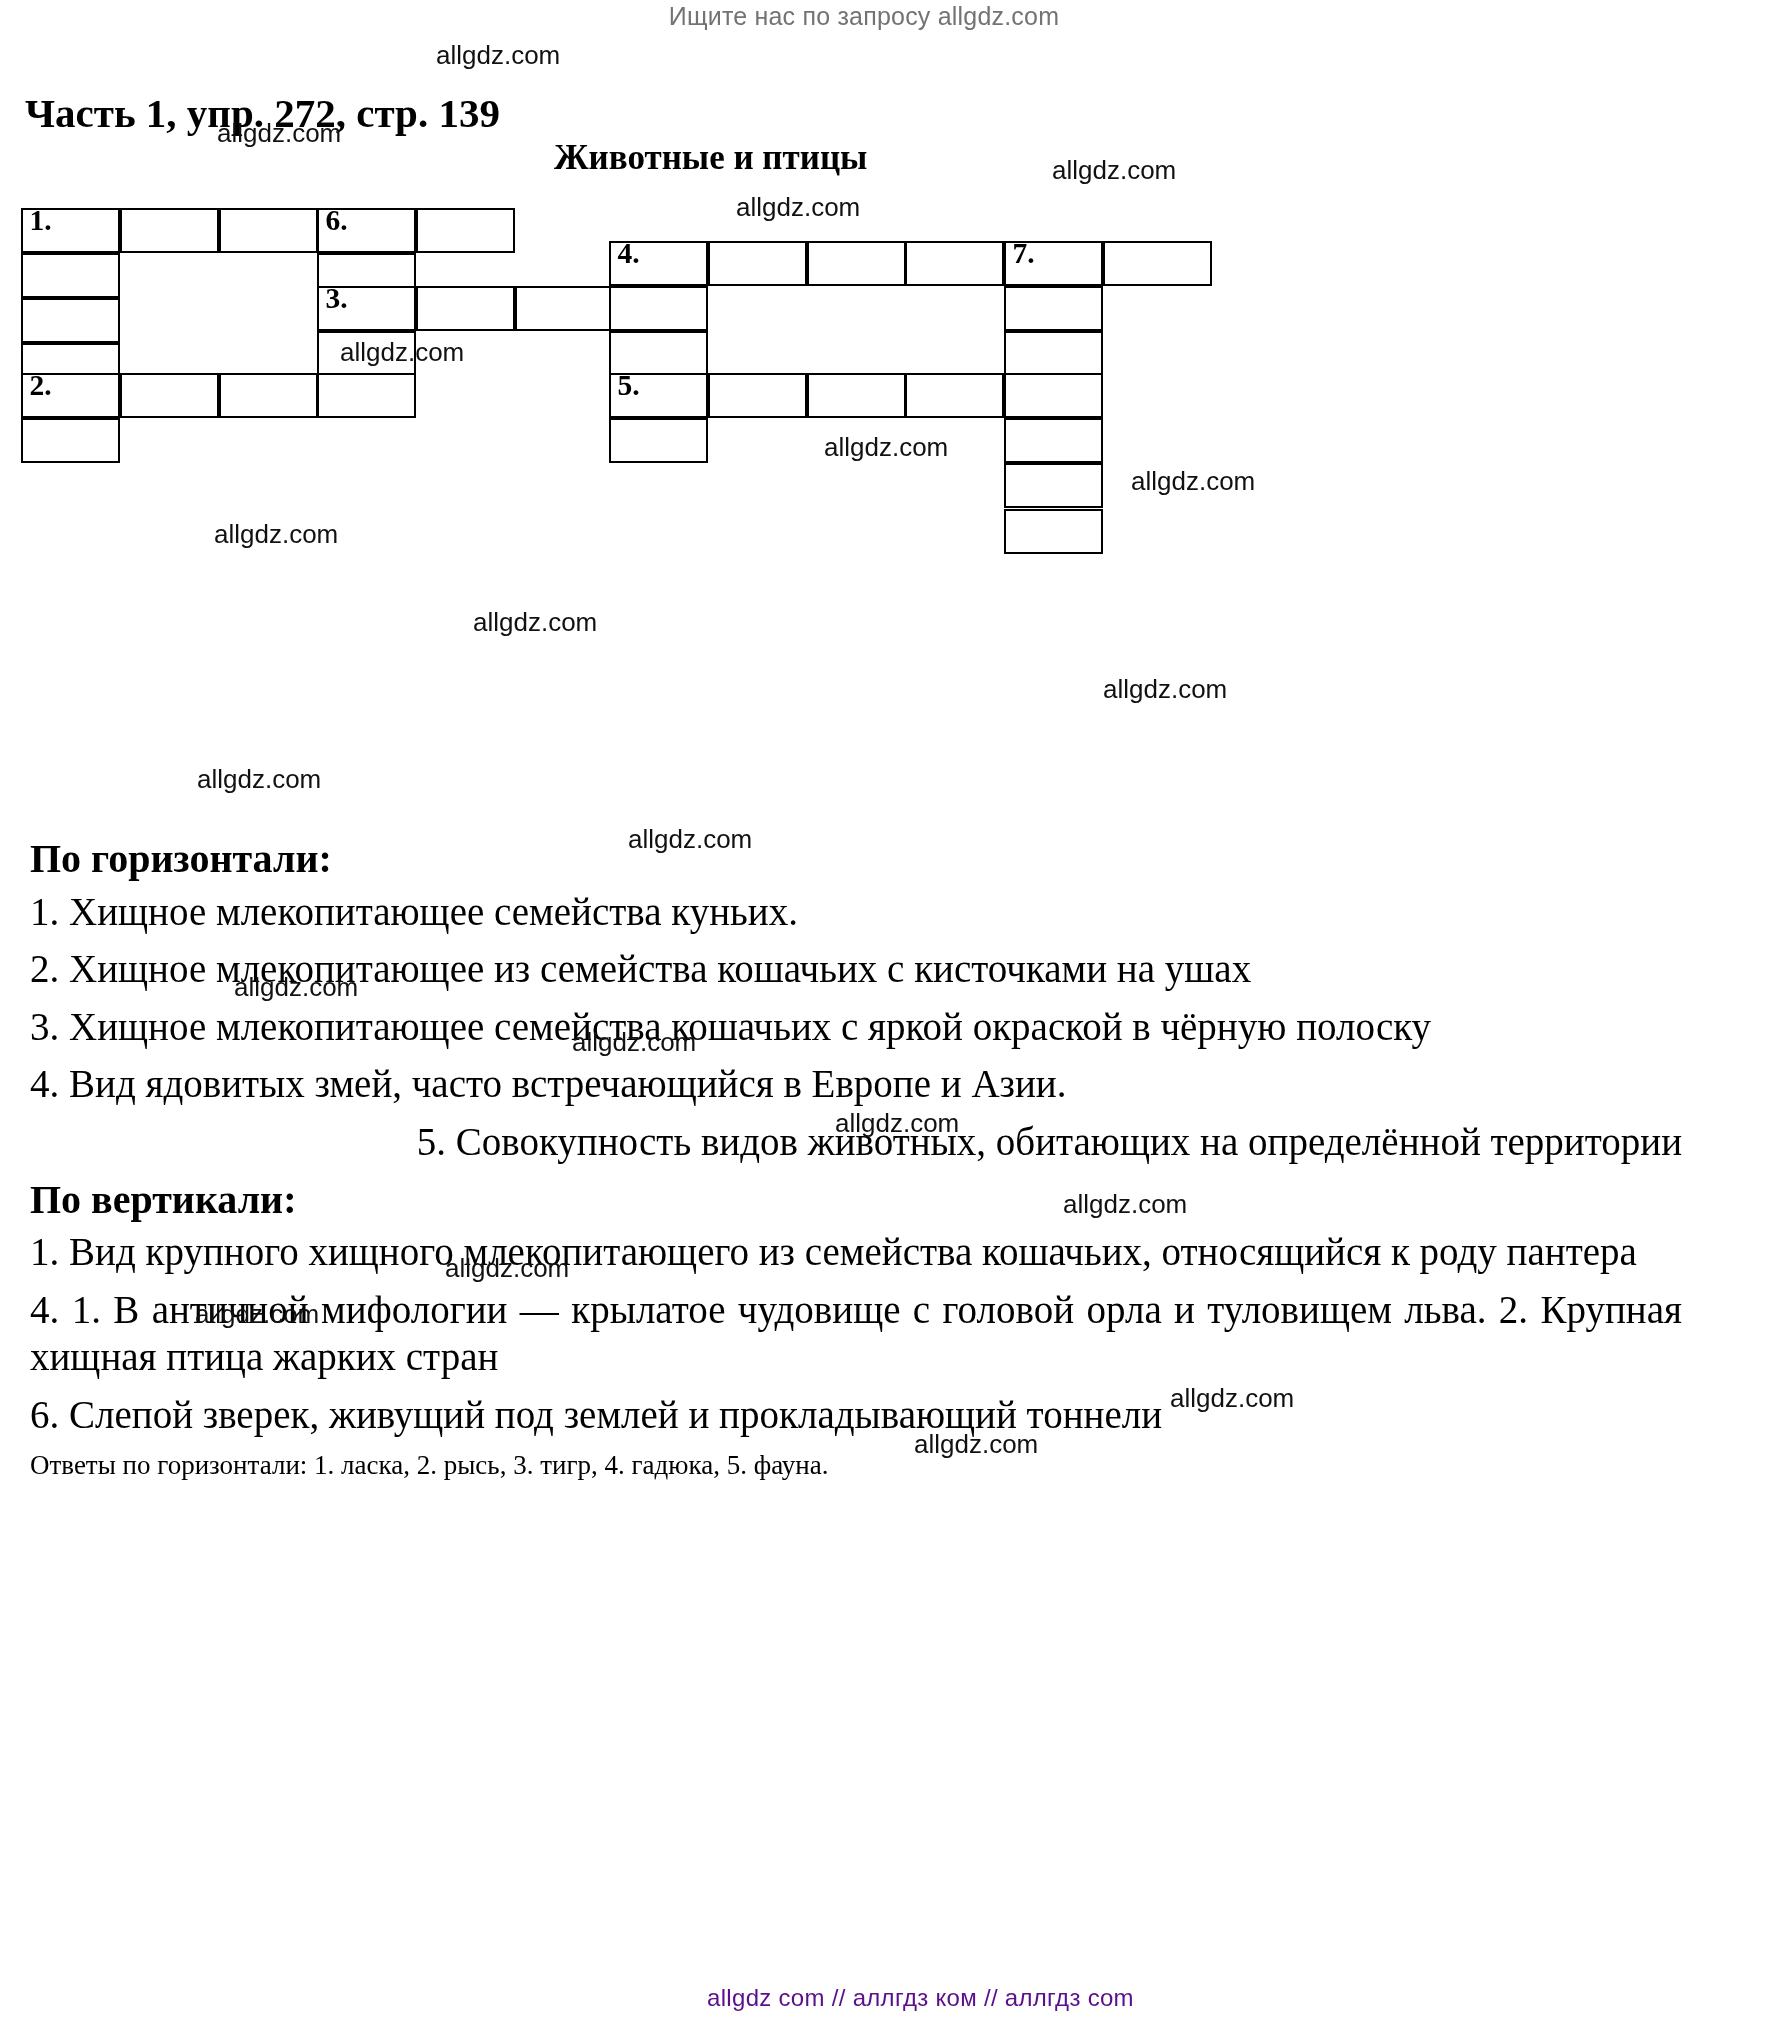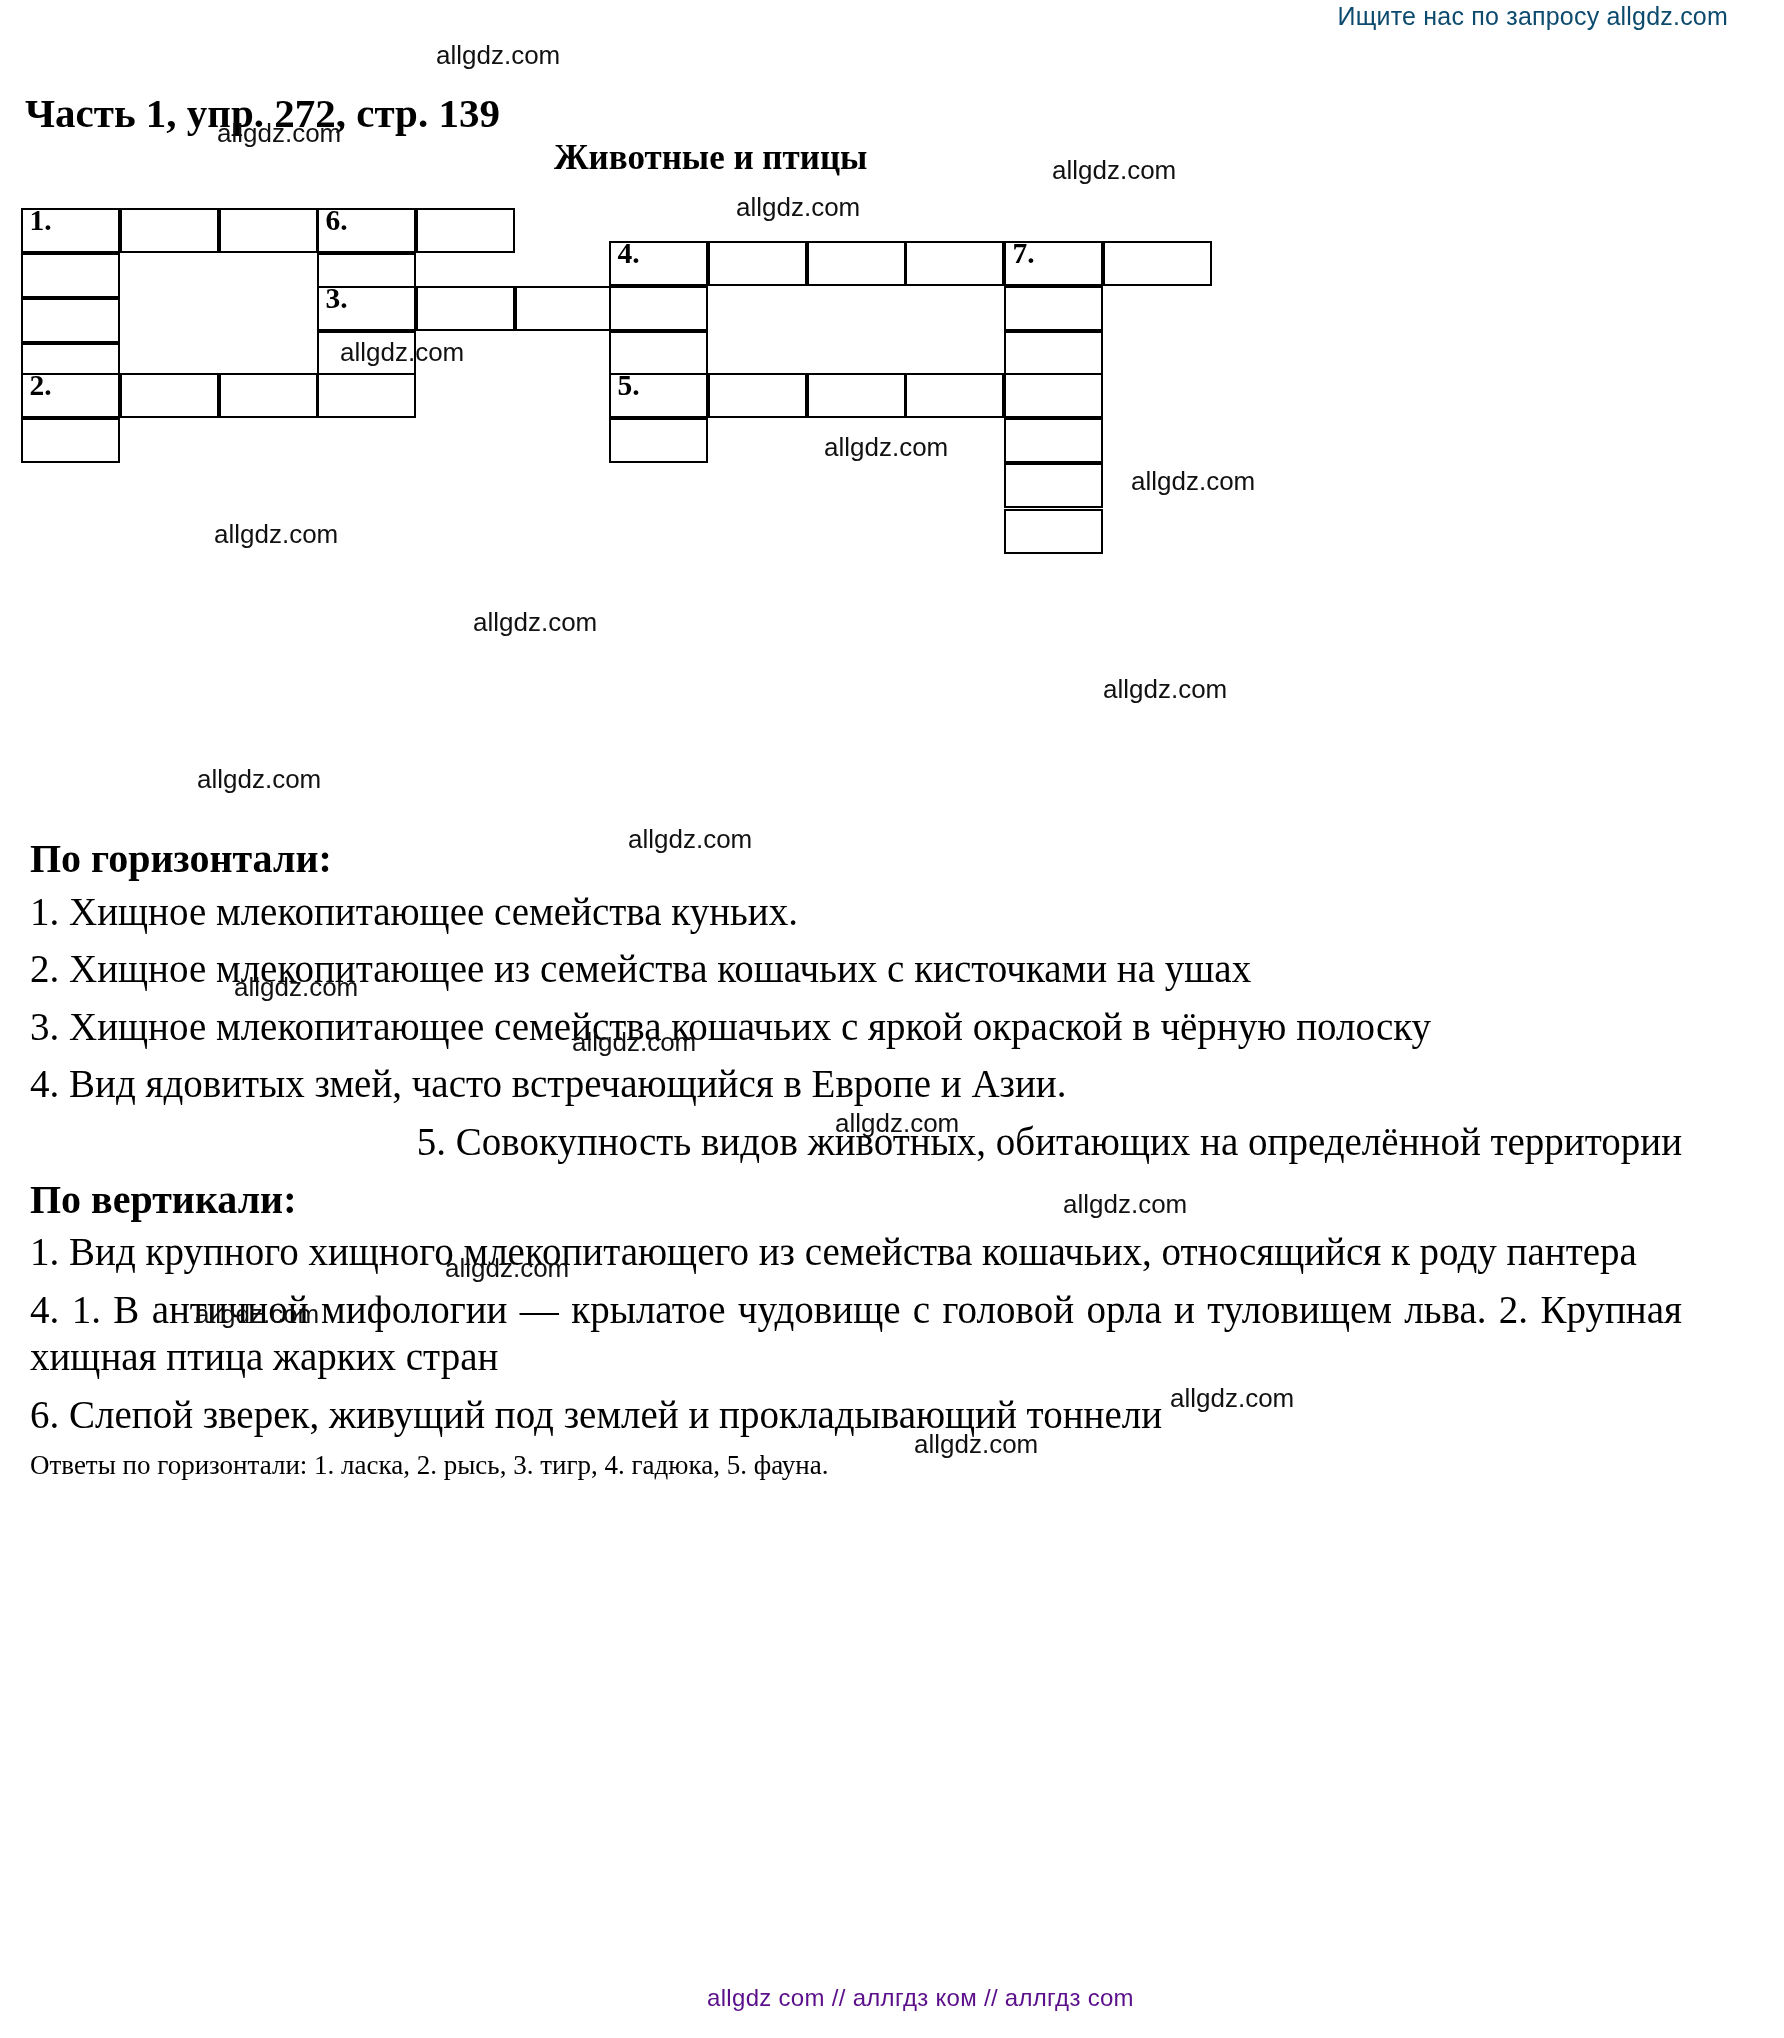--- a/index.html
+++ b/index.html
@@ -1,21 +1,21 @@
 <!DOCTYPE html>
 <html style="font-size:14.8px"><head>
 <meta charset="utf-8">
 <style>
   html,body{margin:0;padding:0;background:#fff;}
   body{width:1785px;height:2039px;position:relative;font-family:"Liberation Serif",serif;color:#000;overflow:hidden;}
 
   .wm{position:absolute;font-family:"Liberation Sans",sans-serif;color:#111;white-space:nowrap;}
 
-  #top-banner{position:absolute;left:0;top:1.8px;width:1728px;text-align:right;
-    font-family:"Liberation Sans",sans-serif;font-size:25px;color:#0c4a6e;letter-spacing:0.2px;}
+  #top-banner{position:absolute;left:0;top:1.8px;width:1728px;text-align:center;
+    font-family:"Liberation Sans",sans-serif;font-size:25px;color:#737373;letter-spacing:0.2px;}
 
   #title-line{position:absolute;left:25px;top:89px;font-size:41px;font-weight:bold;white-space:nowrap;}
   #grid-title{position:absolute;left:554px;top:138px;font-size:35px;font-weight:bold;white-space:nowrap;}
 
   
   #crossword{position:absolute;left:0;top:0;width:1785px;height:812px;}
   .cell{position:absolute;border:2.8px solid #000;box-sizing:border-box;background:#fff;}
   .cell .num{position:absolute;left:6.5px;top:-3.7px;font-size:29.5px;font-weight:bold;line-height:1;}
 
   

